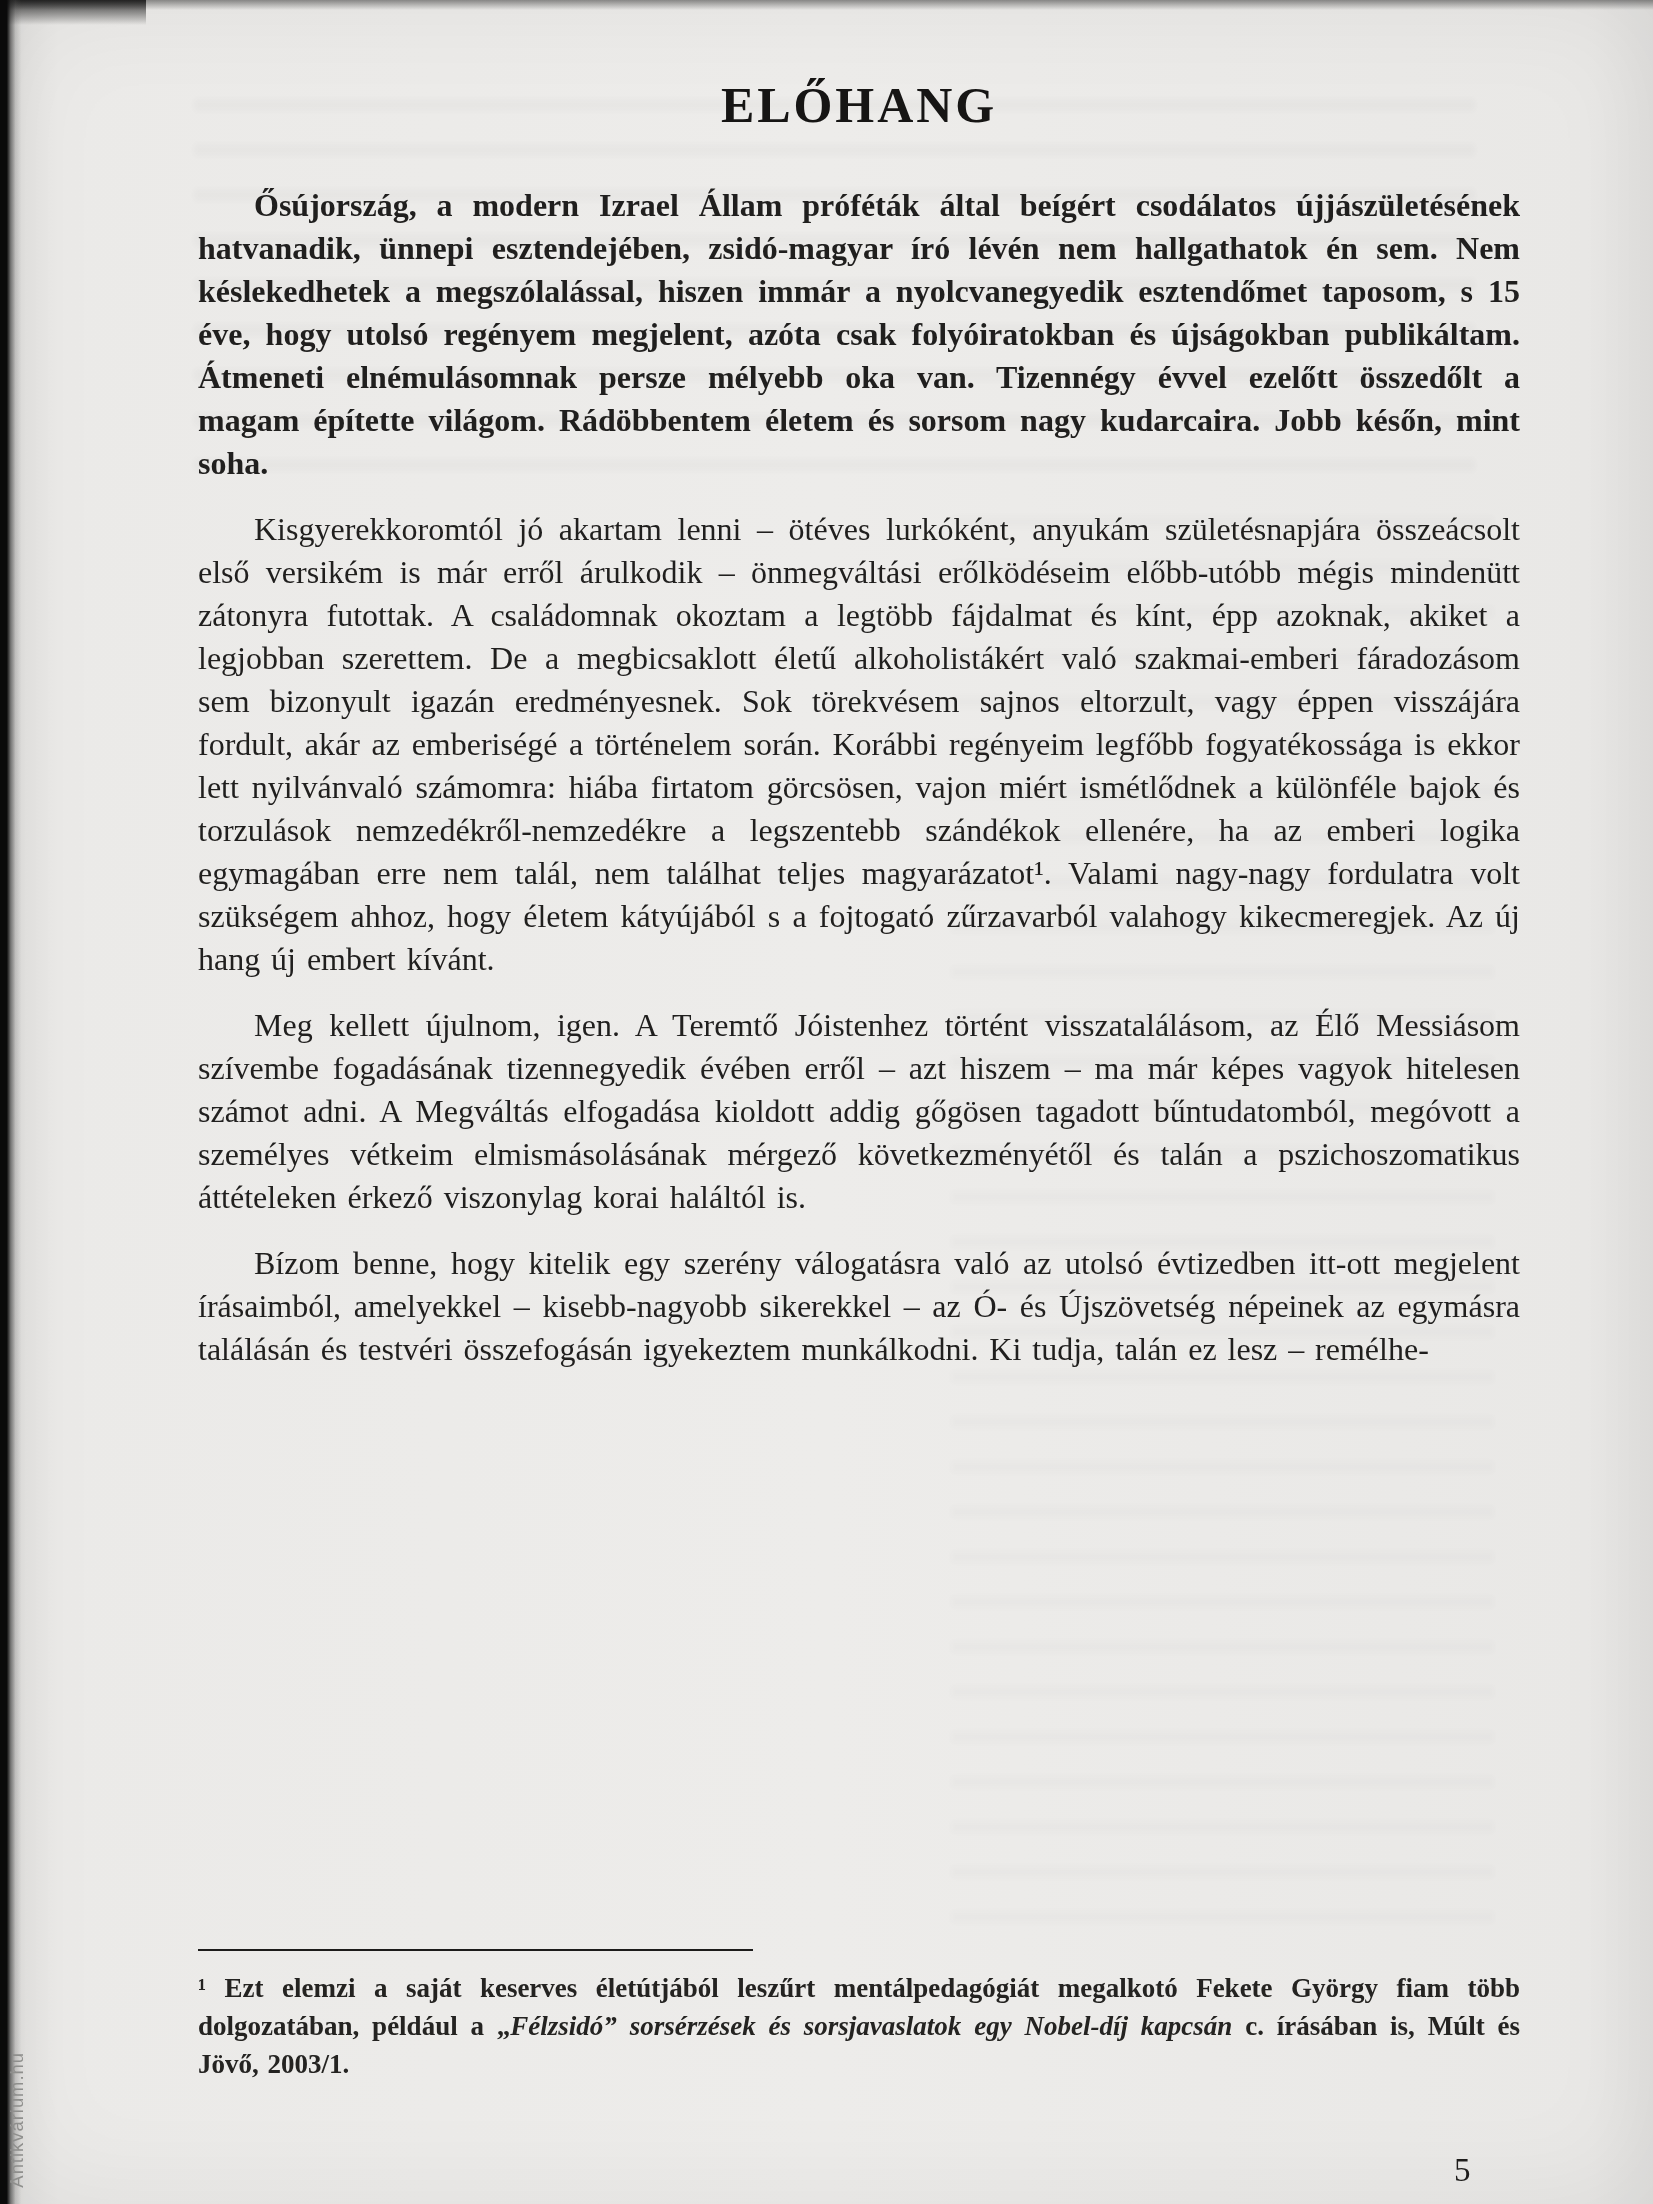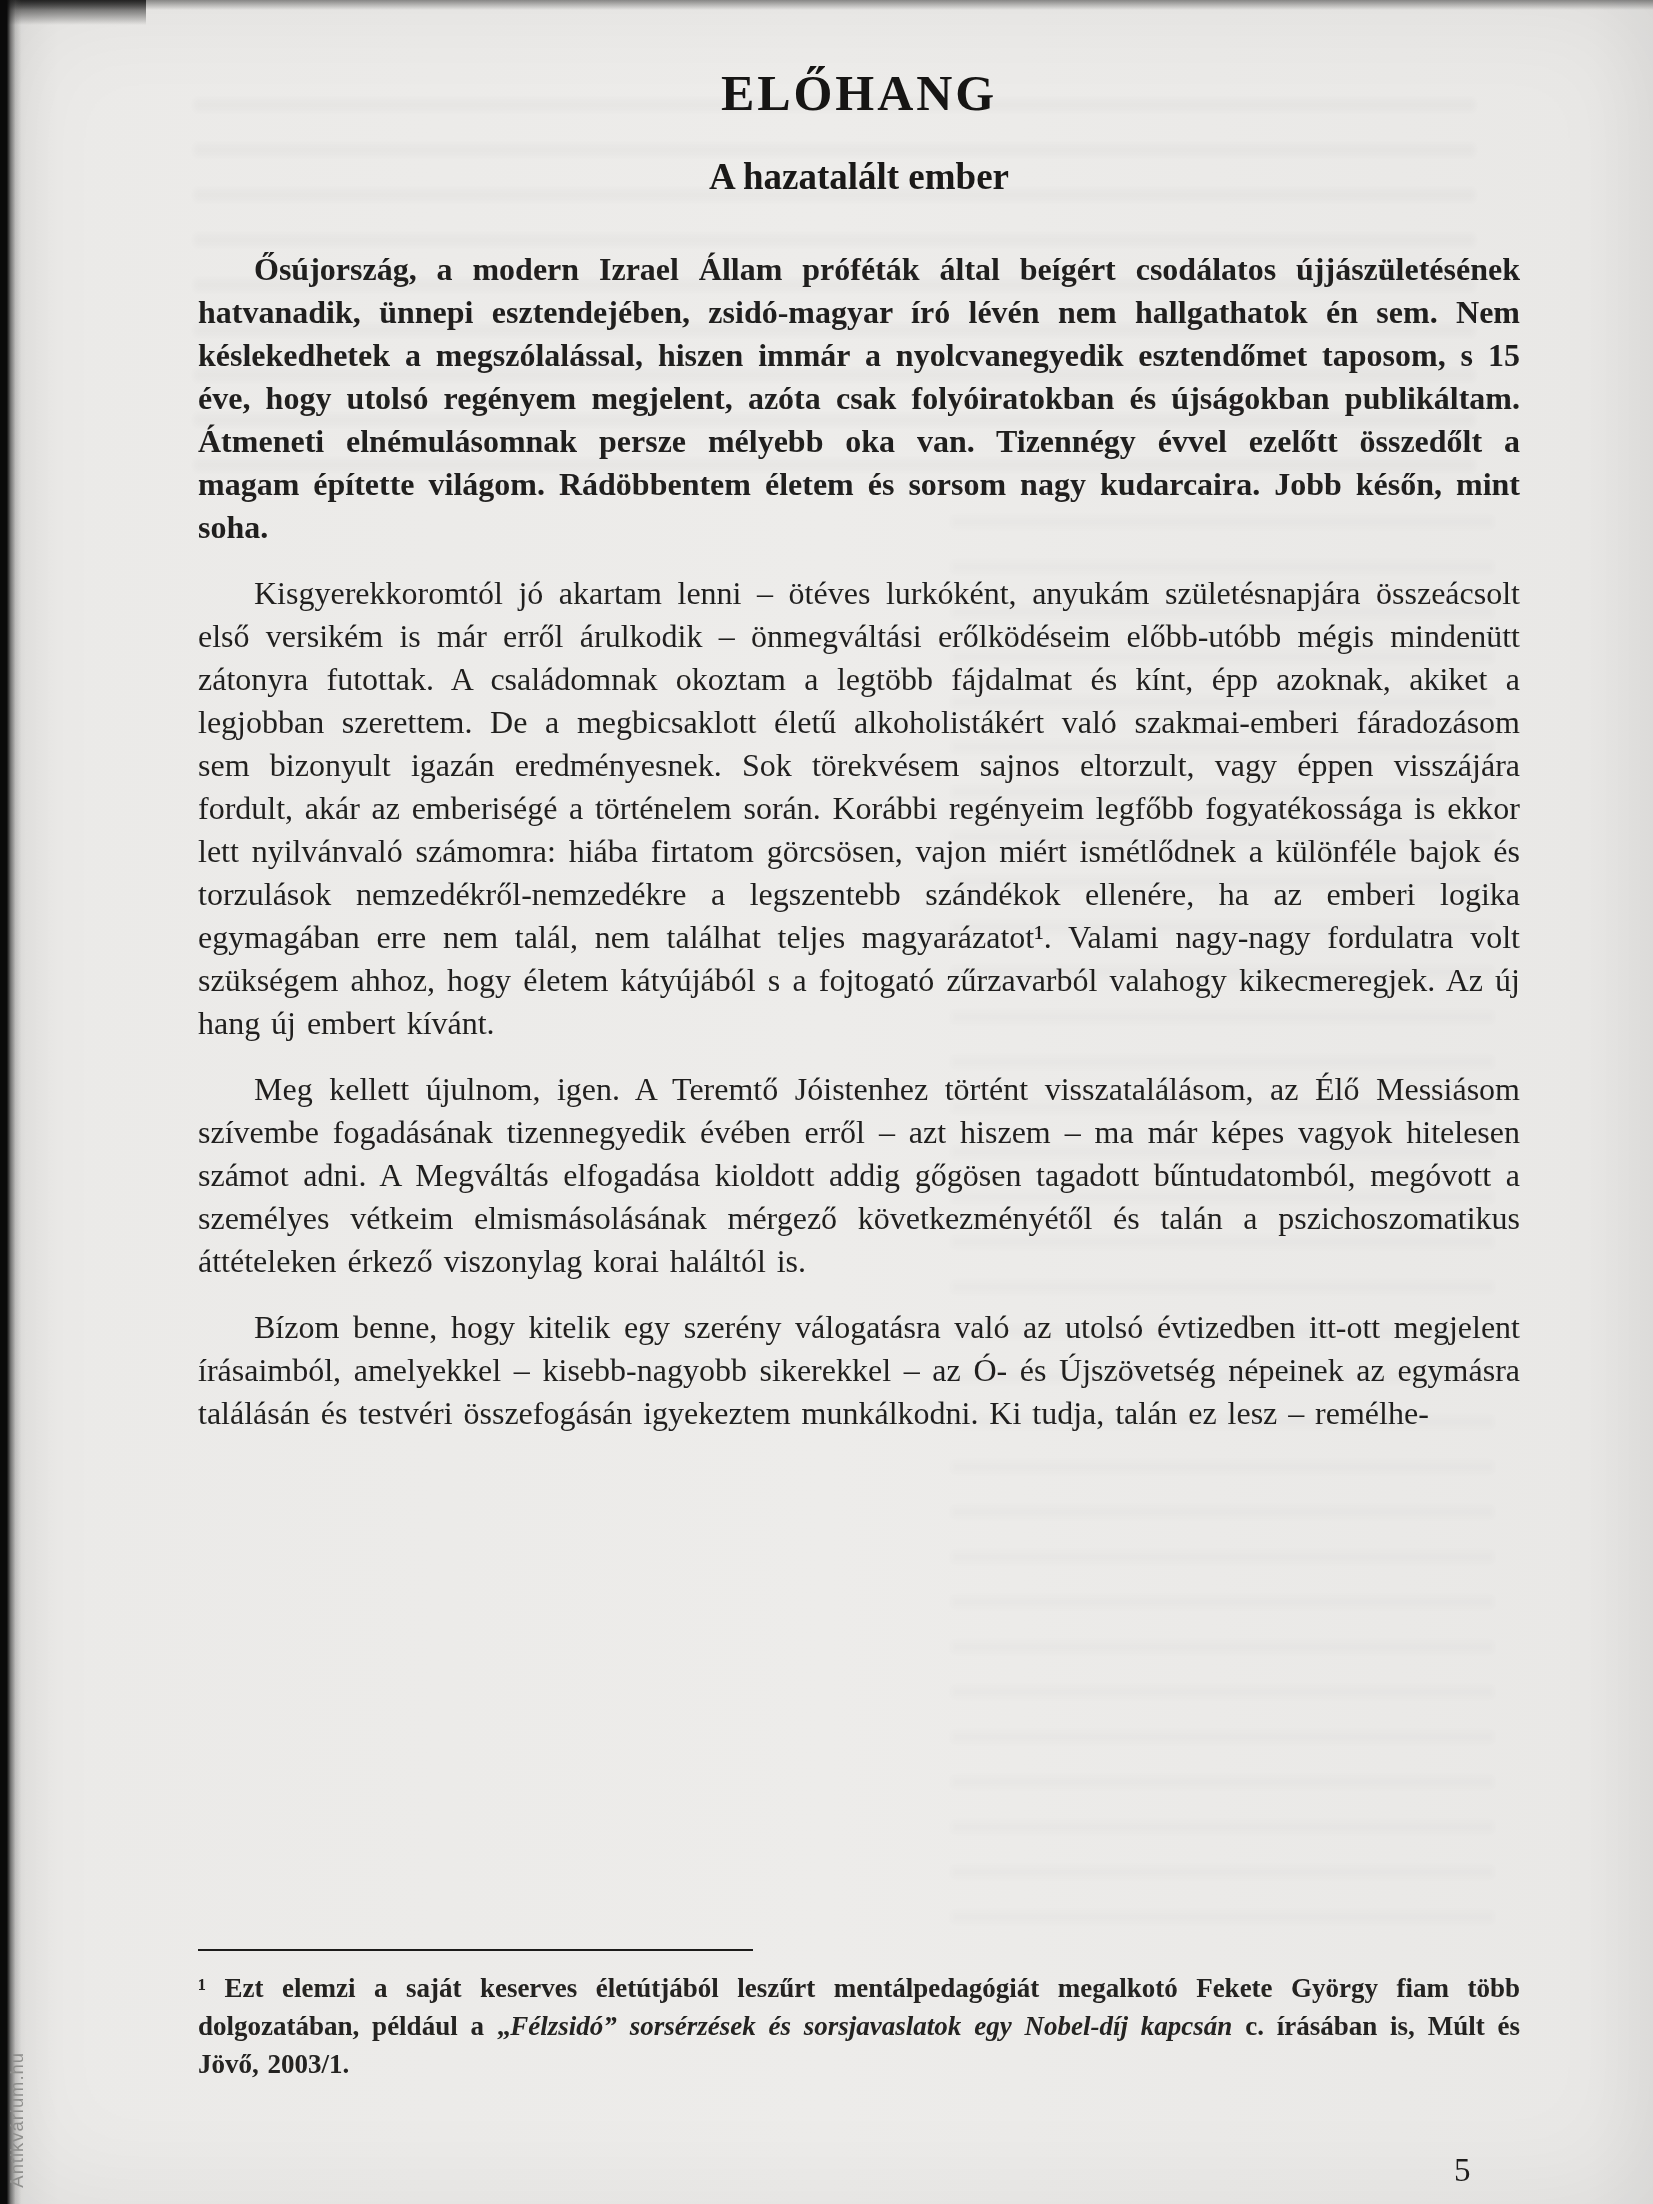--- a/index.html
+++ b/index.html
@@ -58,21 +58,21 @@
   }
 
   .content {
     position: absolute;
     left: 198px;
     top: 60px;
     width: 1322px;
     z-index: 2;
   }
   .chapter-title {
-    margin: 4px;
+    margin: 16px;
     text-align: center;
     font-size: 50px;
     font-weight: bold;
     letter-spacing: 2.9px;
     color: #161514;
   }
   .chapter-subtitle {
     margin: 33px 0 0 0;
     text-align: center;
     font-size: 37px;
@@ -133,21 +133,20 @@
   <div class="bleedthrough bleed-right"></div>
 
   <div class="scan-edge-top"></div>
   <div class="scan-corner"></div>
   <div class="scan-edge-left"></div>
 
   <div class="watermark">Antikvárium.hu</div>
 
   <main class="content">
     <h1 class="chapter-title">ELŐHANG</h1>
-    <h2 class="chapter-subtitle">A hazatalált ember</h2>
 
     <div class="bodytext">
       <p>Ősújország, a modern Izrael Állam próféták által beígért csodálatos újjászületésének hatvanadik, ünnepi esztendejében, zsidó-magyar író lévén nem hallgathatok én sem. Nem késlekedhetek a megszólalással, hiszen immár a nyolcvanegyedik esztendőmet taposom, s 15 éve, hogy utolsó regényem megjelent, azóta csak folyóiratokban és újságokban publikáltam. Átmeneti elnémulásomnak persze mélyebb oka van. Tizennégy évvel ezelőtt összedőlt a magam építette világom. Rádöbbentem életem és sorsom nagy kudarcaira. Jobb későn, mint soha.</p>
       <p>Kisgyerekkoromtól jó akartam lenni – ötéves lurkóként, anyukám születésnapjára összeácsolt első versikém is már erről árulkodik – önmegváltási erőlködéseim előbb-utóbb mégis mindenütt zátonyra futottak. A családomnak okoztam a legtöbb fájdalmat és kínt, épp azoknak, akiket a legjobban szerettem. De a megbicsaklott életű alkoholistákért való szakmai-emberi fáradozásom sem bizonyult igazán eredményesnek. Sok törekvésem sajnos eltorzult, vagy éppen visszájára fordult, akár az emberiségé a történelem során. Korábbi regényeim legfőbb fogyatékossága is ekkor lett nyilvánvaló számomra: hiába firtatom görcsösen, vajon miért ismétlődnek a különféle bajok és torzulások nemzedékről-nemzedékre a legszentebb szándékok ellenére, ha az emberi logika egymagában erre nem talál, nem találhat teljes magyarázatot¹. Valami nagy-nagy fordulatra volt szükségem ahhoz, hogy életem kátyújából s a fojtogató zűrzavarból valahogy kikecmeregjek. Az új hang új embert kívánt.</p>
       <p>Meg kellett újulnom, igen. A Teremtő Jóistenhez történt visszatalálásom, az Élő Messiásom szívembe fogadásának tizennegyedik évében erről – azt hiszem – ma már képes vagyok hitelesen számot adni. A Megváltás elfogadása kioldott addig gőgösen tagadott bűntudatomból, megóvott a személyes vétkeim elmismásolásának mérgező következményétől és talán a pszichoszomatikus áttételeken érkező viszonylag korai haláltól is.</p>
       <p>Bízom benne, hogy kitelik egy szerény válogatásra való az utolsó évtizedben itt-ott megjelent írásaimból, amelyekkel – kisebb-nagyobb sikerekkel – az Ó- és Újszövetség népeinek az egymásra találásán és testvéri összefogásán igyekeztem munkálkodni. Ki tudja, talán ez lesz – remélhe-</p>
     </div>
   </main>
 
   <div class="footnote-block">

